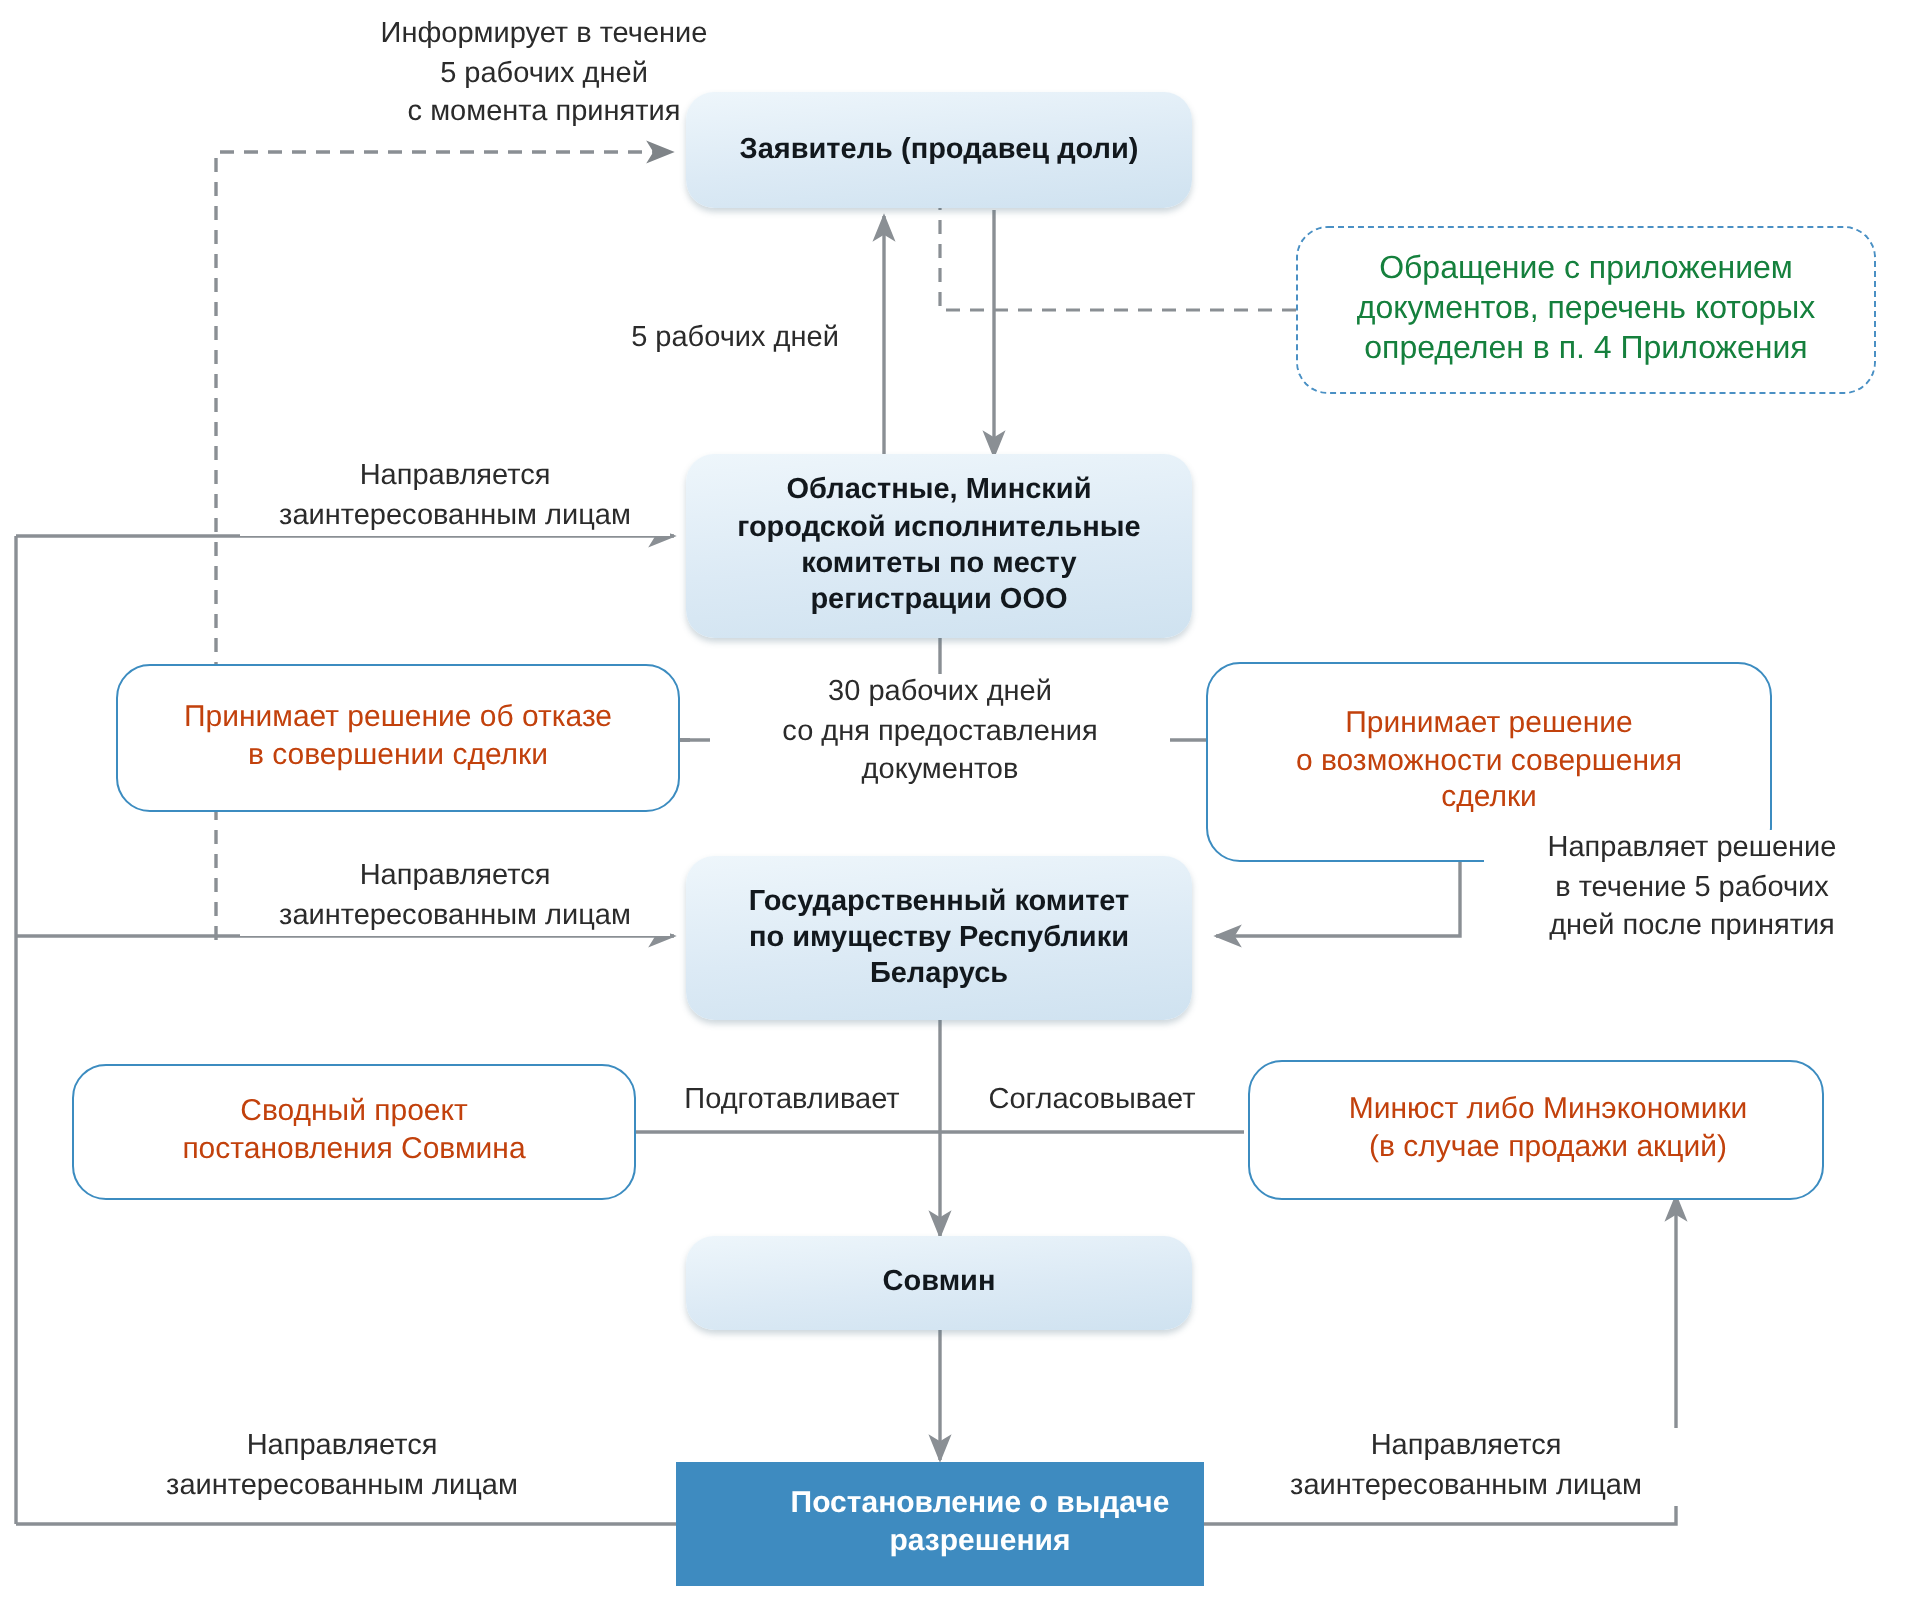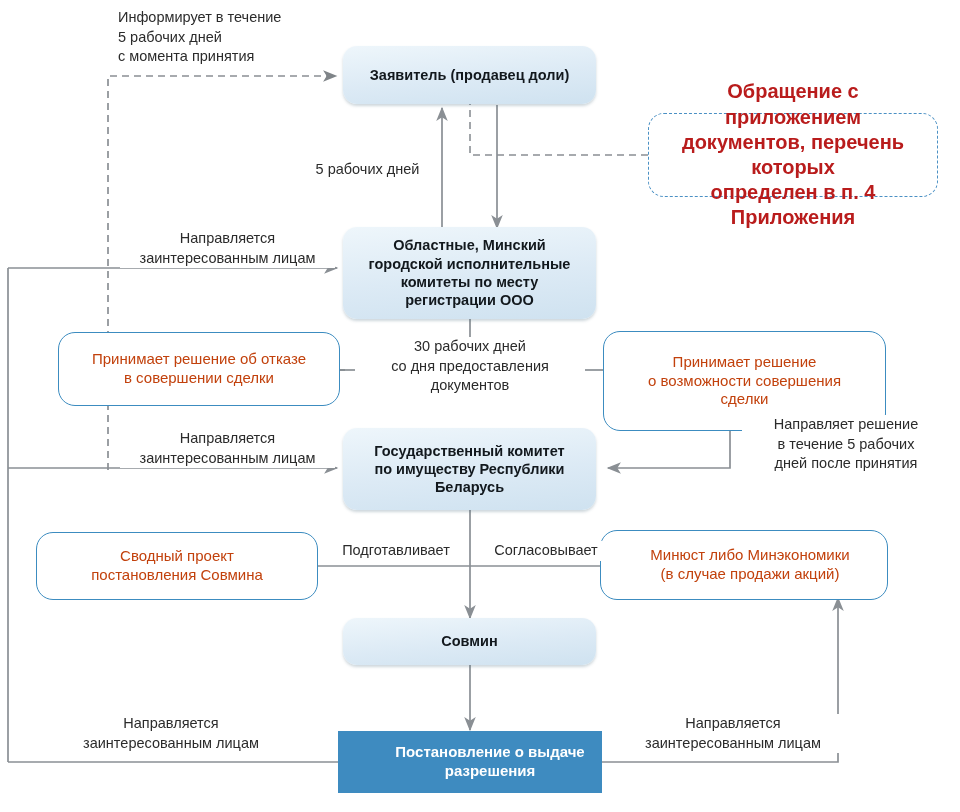--- a/index.html
+++ b/index.html
@@ -51,23 +51,23 @@
     color:#c2410c;
     font-weight:normal;
     font-size:15px;
   }
 
   
   .node.callout{
     background:#ffffff;
     border:1.5px dashed #4a90c4;
     border-radius:16px;
-    color:#b91c1c;
-    font-weight:bold;
-    font-size:20px;
+    color:#15803d;
+    font-weight:normal;
+    font-size:16px;
   }
 
   
   .node.solid{
     background:#3e8bc0;
     border:none;
     border-radius:0;
     color:#ffffff;
     font-weight:bold;
     font-size:15px;
@@ -75,21 +75,21 @@
 
   
   .label{
     position:absolute;
     color:#2b2b2b;
     font-size:14.5px;
     line-height:1.35;
     white-space:pre-line;
   }
   .label.c{ text-align:center; }
-  .label.l{ text-align:left; }
+  .label.l{ text-align:center;margin-left:44px; }
   .label.onwhite{ background:#ffffff; }
 </style>
 </head>
 <body>
 
 <div id="canvas">
 
   <svg id="wires" viewBox="0 0 960 812" xmlns="http://www.w3.org/2000/svg">
     <defs>
       <marker id="arw" markerWidth="9" markerHeight="9" refX="7.6" refY="4" orient="auto" markerUnits="strokeWidth">
@@ -174,21 +174,21 @@
     <span class="node-text" style="white-space:pre-line;">Сводный проект
 постановления Совмина</span>
   </div>
 
   <div class="node primary" style="left:343px; top:428px; width:253px; height:82px;">
     <span class="node-text" style="white-space:pre-line;">Государственный комитет
 по имуществу Республики
 Беларусь</span>
   </div>
 
-  <div class="node outline" style="left:600px; top:530px; width:288px; height:70px;padding-left:12px;">
+  <div class="node outline" style="left:624px; top:530px; width:288px; height:70px;padding-left:12px;">
     <span class="node-text" style="white-space:pre-line;">Минюст либо Минэкономики
 (в случае продажи акций)</span>
   </div>
 
   <div class="node primary" style="left:343px; top:618px; width:253px; height:47px;">
     <span class="node-text">Совмин</span>
   </div>
 
   <div class="node solid" style="left:338px; top:731px; width:264px; height:62px;padding-left:40px;">
     <span class="node-text" style="white-space:pre-line;">Постановление о выдаче

